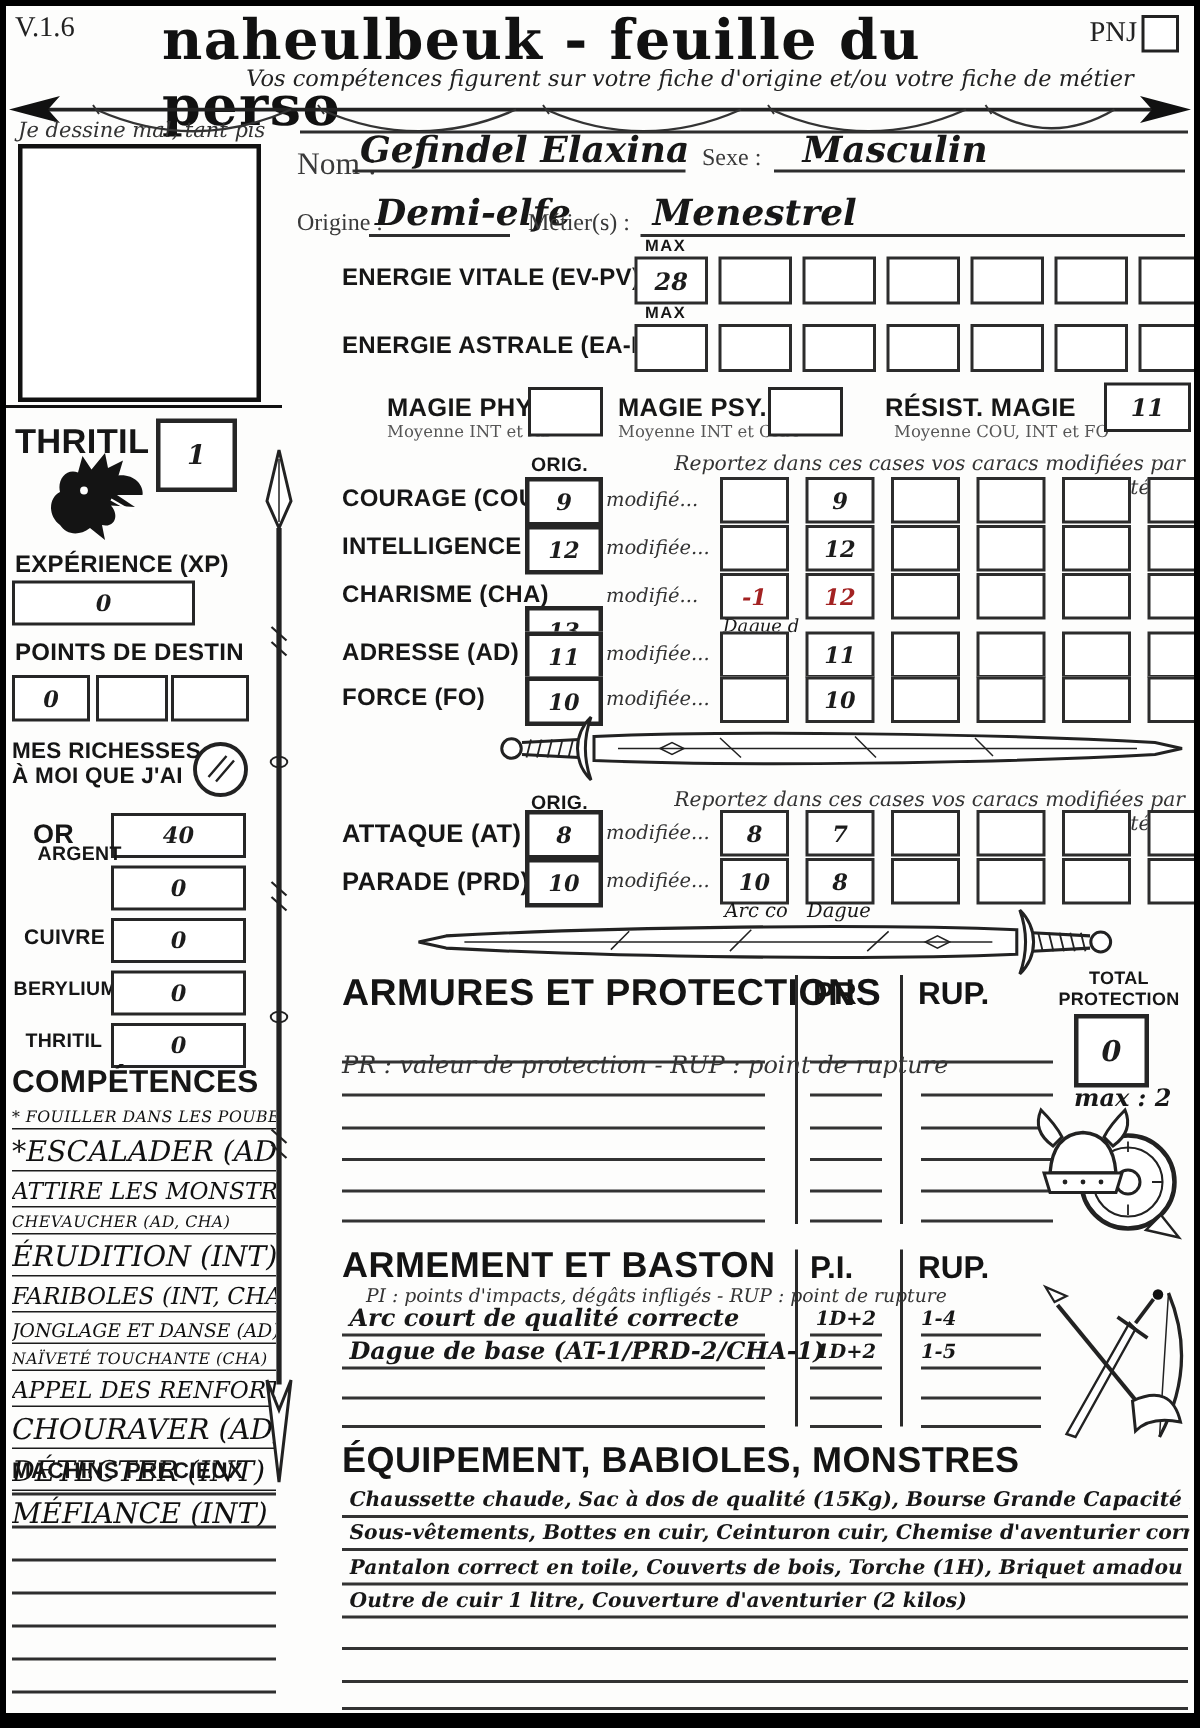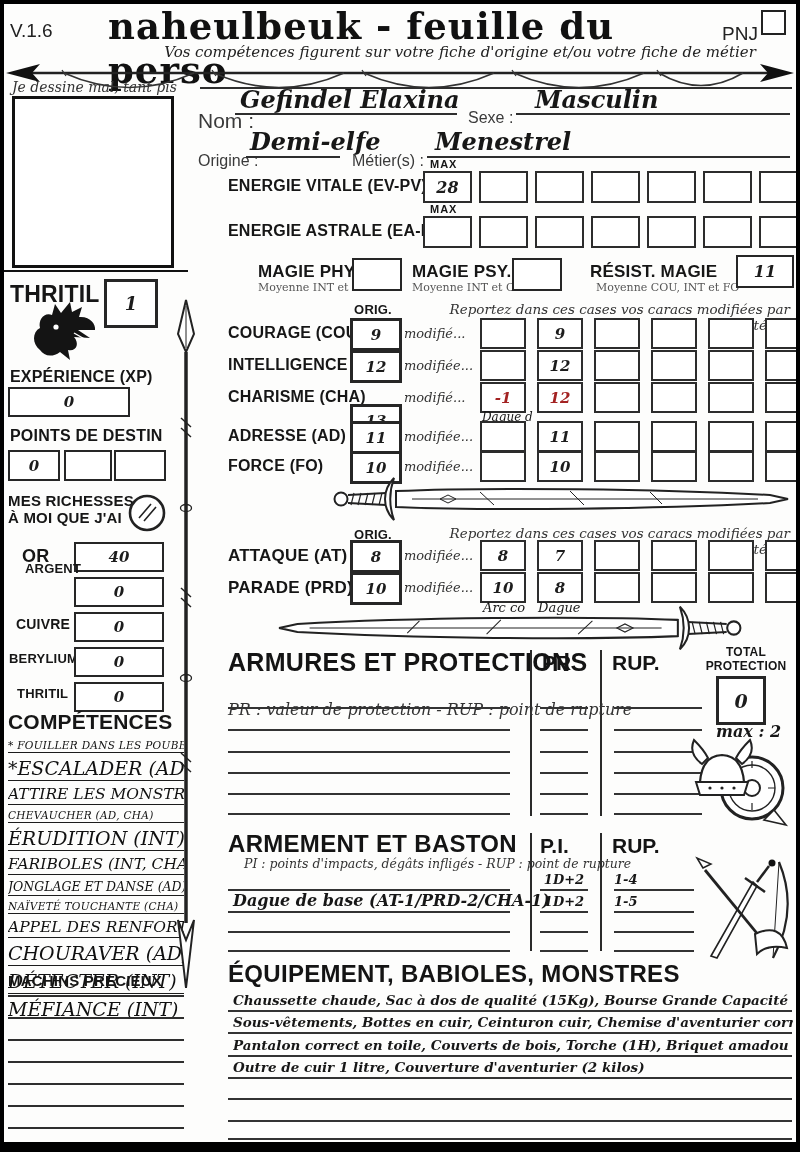--- a/index.html
+++ b/index.html
@@ -1,21 +1,21 @@
 <!DOCTYPE html>
 <html><head>
 <meta charset="utf-8">
 <style>
   html,body{margin:0;padding:0;background:#888;}
   .page{position:relative;width:800px;height:1152px;background:#fdfdfc;overflow:hidden;
         font-family:"Liberation Sans",sans-serif;color:#1c1c1c;}
   .frame{position:absolute;inset:0;border:4px solid #000;border-bottom:10px solid #000;z-index:60;pointer-events:none;}
   .abs{position:absolute;}
   .lbl{font-family:"Liberation Sans",sans-serif;font-weight:700;color:#161616;letter-spacing:.2px;}
-  .serif{font-family:Liberation Sans, sans-serif;color:#3a3a3a;margin-top:12px;}
+  .serif{font-family:Liberation Serif, serif;color:#3a3a3a;}
   .cal{font-family:"DejaVu Serif",serif;font-style:italic;color:#333;}
   .script{font-family:"DejaVu Serif",serif;font-style:italic;font-weight:700;color:#171717;}
   .box{border:2px solid #262626;background:#fff;display:flex;align-items:center;justify-content:center;}
   .thick{border-width:3px;}
   .cells{display:flex;gap:11px;}
   .cell{width:42px;height:27px;border:2px solid #2c2c2c;background:#fff;display:flex;align-items:center;justify-content:center;
         font-family:"DejaVu Serif",serif;font-style:italic;font-weight:700;font-size:15px;}
   .ebox{width:45px;height:28px;border:2px solid #2c2c2c;background:#fff;display:flex;align-items:center;justify-content:center;
         font-family:"DejaVu Serif",serif;font-style:italic;font-weight:700;font-size:16px;}
   .red{color:#a32222;}
@@ -342,20 +342,21 @@
       <circle cx="48" cy="50" r="1.6" fill="#222"></circle>
   </svg>
 
   <div class="abs sec-title" style="left:228px;top:830px;font-size:24px;">ARMEMENT ET BASTON</div>
   <div class="abs vrule" style="left:530px;top:833px;height:118px;"></div>
   <div class="abs vrule" style="left:600px;top:833px;height:118px;"></div>
   <div class="abs colhead" style="left:540px;top:834px;">P.I.</div>
   <div class="abs colhead" style="left:612px;top:834px;">RUP.</div>
   <div class="abs cal" style="left:244px;top:856px;font-size:12.5px;">PI : points d'impacts, dégâts infligés - RUP : point de rupture</div>
 
+  <div class="abs script" style="left:233px;top:869px;font-size:16px;">Arc court de qualité correcte</div>
   <div class="abs script" style="left:540px;top:872px;width:48px;text-align:center;font-size:13px;">1D+2</div>
   <div class="abs script" style="left:614px;top:872px;width:60px;font-size:13px;">1-4</div>
   <div class="wline" style="left:228px;top:889px;width:282px;"></div>
   <div class="wline" style="left:540px;top:889px;width:48px;"></div>
   <div class="wline" style="left:614px;top:889px;width:80px;"></div>
 
   <div class="abs script" style="left:233px;top:891px;font-size:16px;">Dague de base (AT-1/PRD-2/CHA-1)</div>
   <div class="abs script" style="left:540px;top:894px;width:48px;text-align:center;font-size:13px;">1D+2</div>
   <div class="abs script" style="left:614px;top:894px;width:60px;font-size:13px;">1-5</div>
   <div class="wline" style="left:228px;top:911px;width:282px;"></div>

